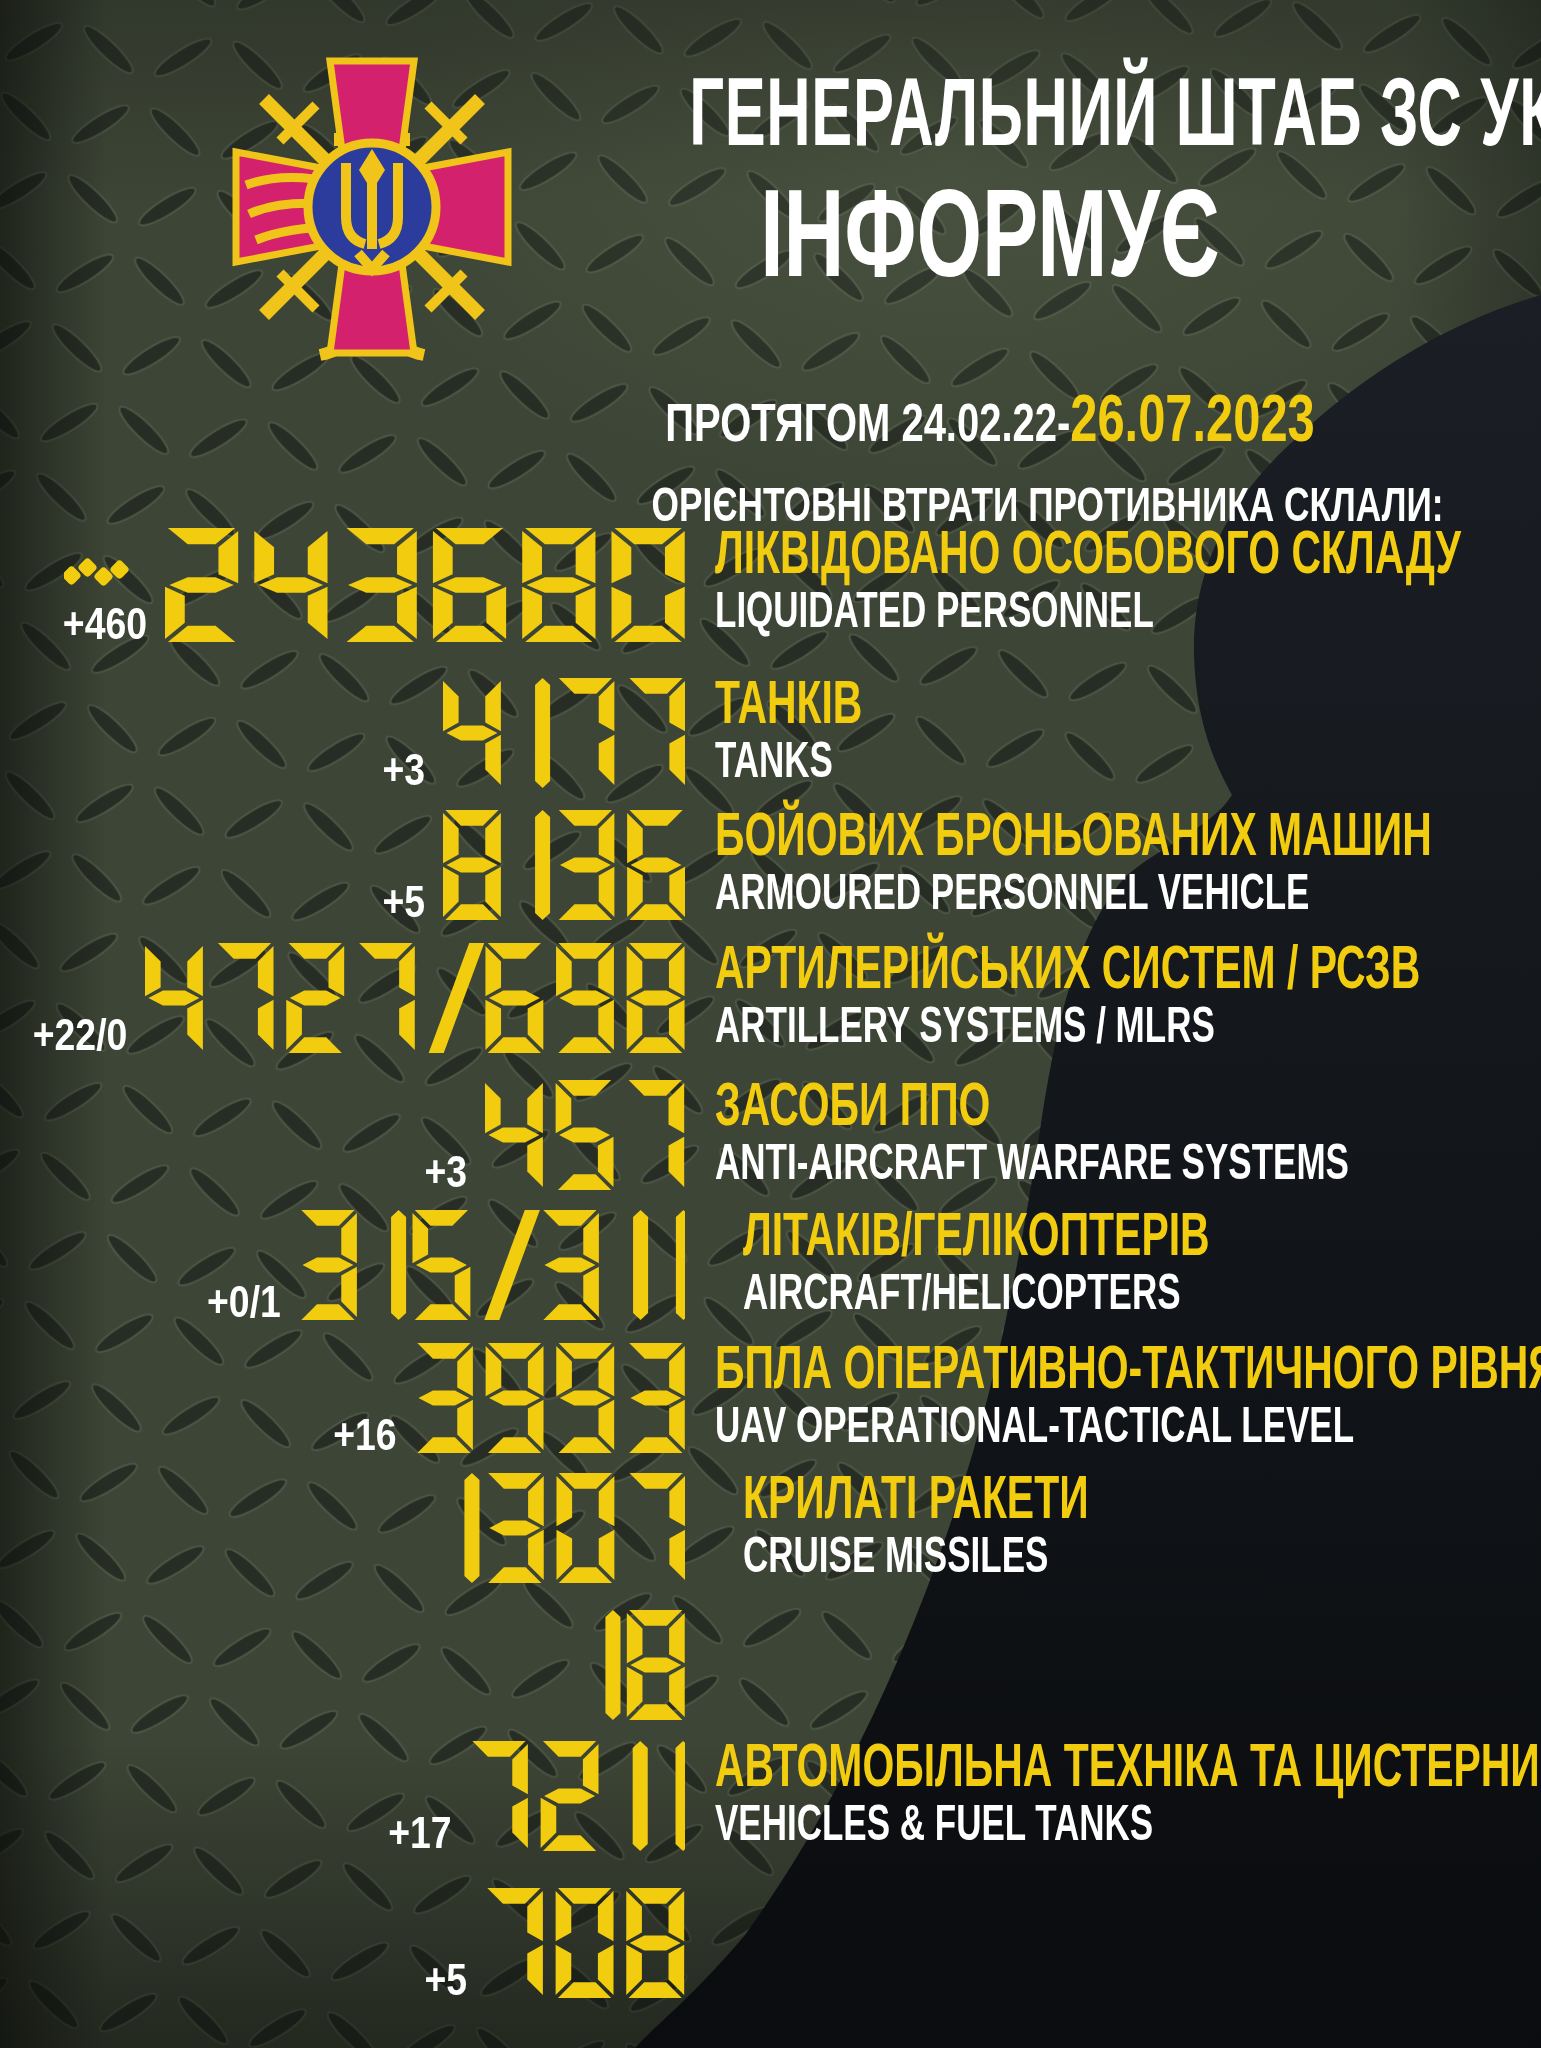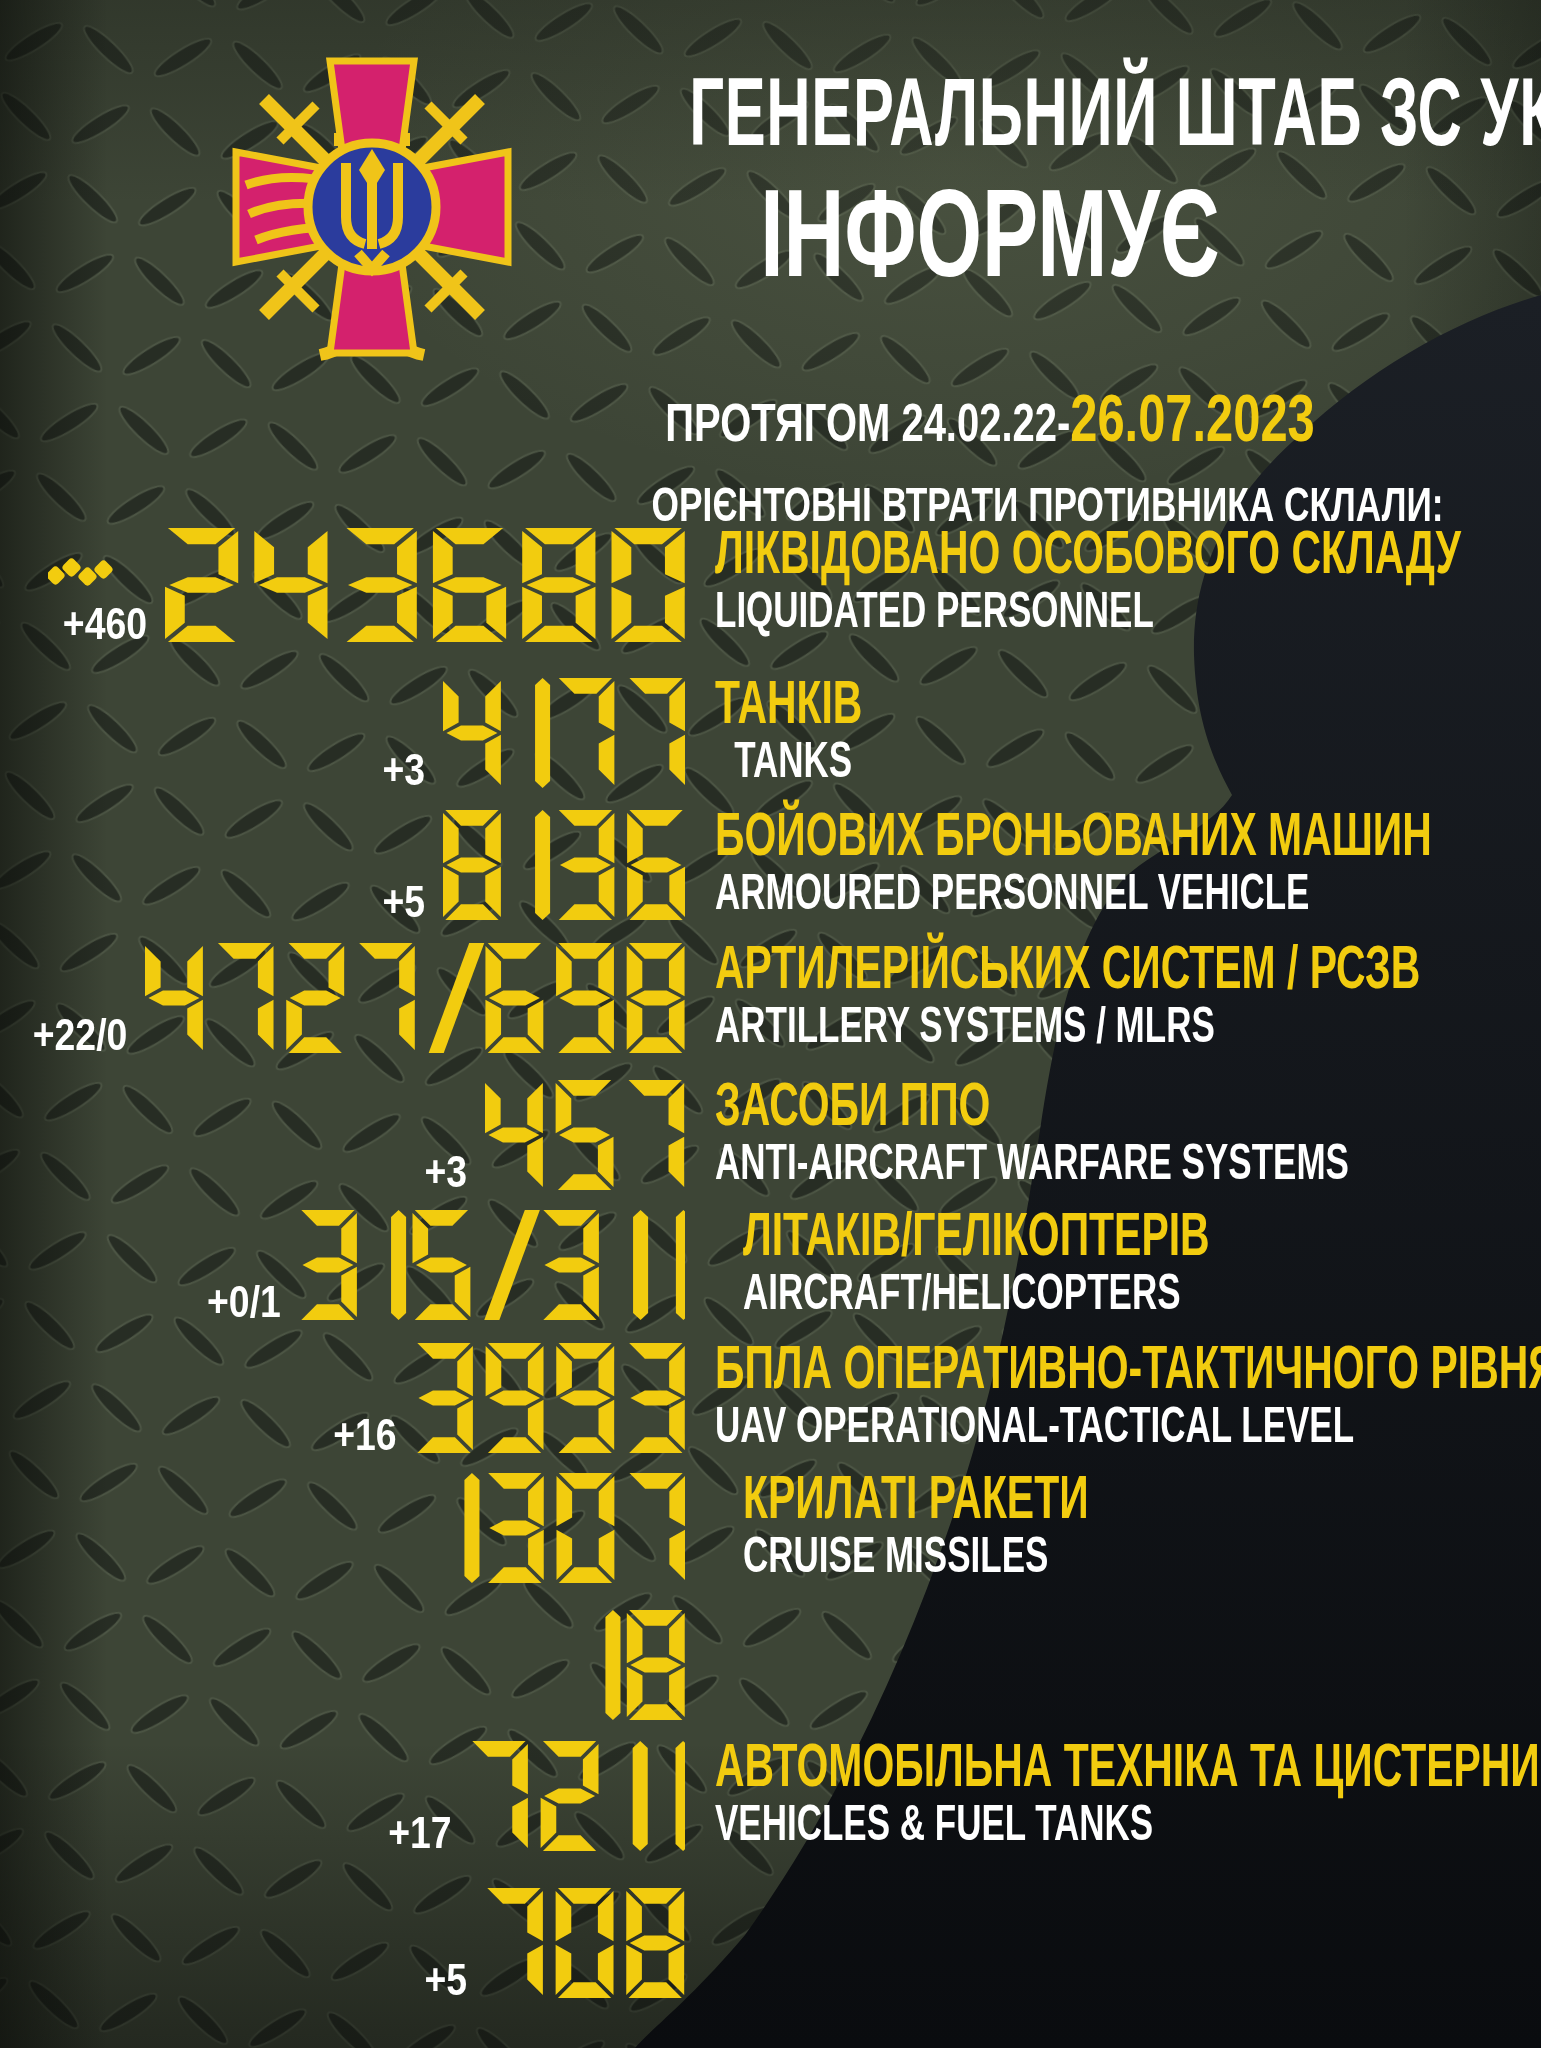--- a/index.html
+++ b/index.html
@@ -34,21 +34,21 @@
   .h-period .pfx{font-size:54px;color:#ffffff;}
   .h-period .pend{font-size:66px;color:#f2cc0f;}
   .h-sub{font-size:49px;line-height:52px;margin-top:22px;color:#ffffff;
     transform:scaleX(0.72);transform-origin:center;white-space:nowrap;}
   #emblem{position:absolute;left:222px;top:46px;}
   .row{position:absolute;left:0;width:100%;}
   .numwrap{
     position:absolute;right:856px;top:0;
     display:flex;align-items:flex-end;gap:18px;
   }
-  .delta-col{display:flex;flex-direction:column;align-items:flex-start;}
+  .delta-col{display:flex;flex-direction:column;align-items:center;}
   .delta{
     font-size:44px;line-height:40px;color:#ffffff;white-space:nowrap;
     transform:scaleX(0.85);transform-origin:right bottom;margin-bottom:-2px;
   }
   .approx{margin-bottom:14px;}
   .labels{position:absolute;left:715px;}
   .label-uk{
     font-size:62px;line-height:62px;color:#f2cc0f;white-space:nowrap;
     transform:scaleX(0.66);transform-origin:left top;
   }
@@ -234,21 +234,21 @@
               <polygon points="100,5 100,92 73,77 73,32"></polygon>
               <polygon points="100,98 100,185 73,158 73,113"></polygon>
             </g>
             <g transform="translate(184.10526315789474,0) scale(0.5789473684210527,0.5789473684210527)">
               <polygon points="4,0 96,0 69,27 31,27"></polygon>
               <polygon points="100,5 100,92 73,77 73,32"></polygon>
               <polygon points="100,98 100,185 73,158 73,113"></polygon>
             </g>
           </svg>
     </div>
-    <div class="labels" style="top: -7px; text-align: center;">
+    <div class="labels" style="top: -7px;">
       <div class="label-uk">ТАНКІВ</div>
       <div class="label-en">TANKS</div>
     </div>
   </div>
 
   <div class="row" style="top: 810px; height: 110px;">
     <div class="numwrap">
       <div class="delta-col">
 
         <div class="delta">+5</div>

